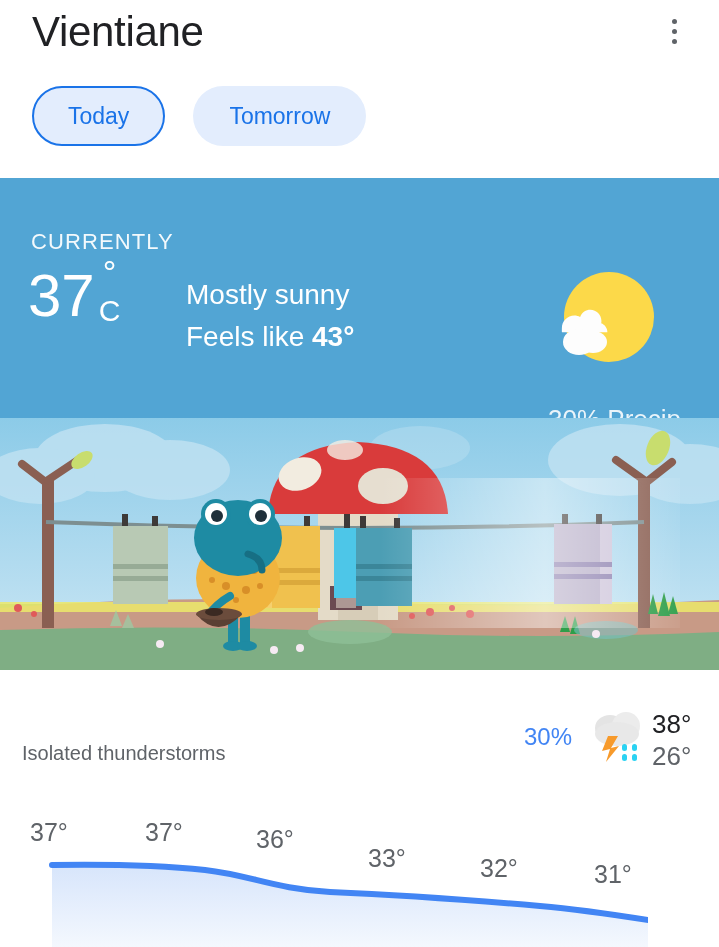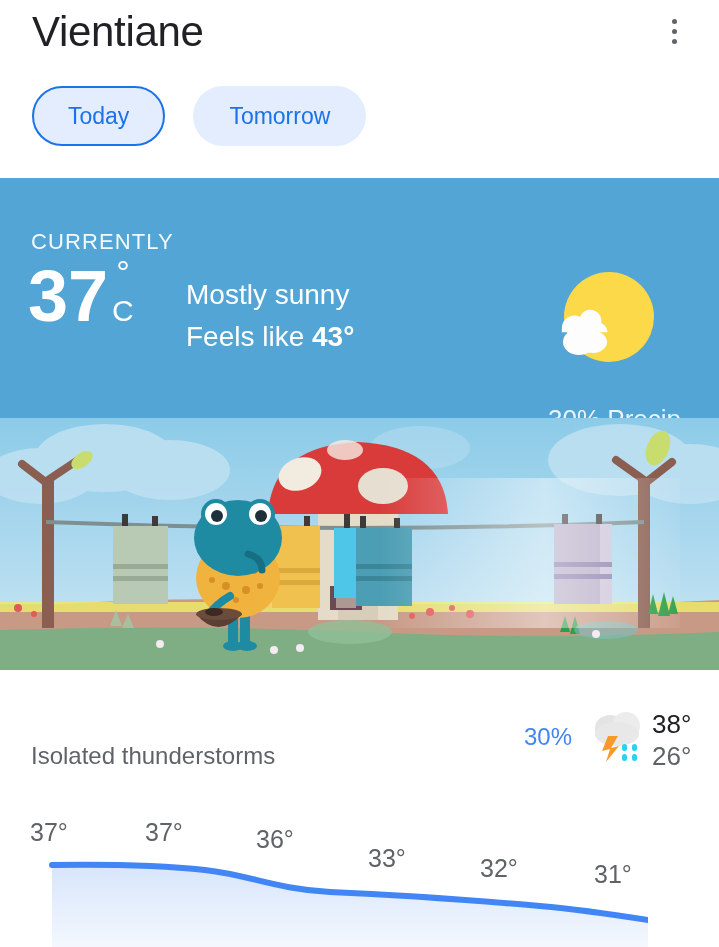--- a/index.html
+++ b/index.html
@@ -42,41 +42,41 @@
   
   .current-card {
     position: absolute; left: 0; top: 178px; width: 719px; height: 240px;
     background: #52a5d4; color: #ffffff;
   }
   .currently-label {
     position: absolute; left: 31px; top: 51px;
     font-size: 22px; letter-spacing: 1.1px; color: rgba(255,255,255,.93);
   }
   .temp-block { position: absolute; left: 28px; top: 78px; display: flex; align-items: flex-start; }
-  .temp-value { font-size: 72px; line-height: 80px; font-weight: 700; }
+  .temp-value { font-size: 60px; line-height: 80px; font-weight: 400; }
   .temp-unit { display: flex; flex-direction: column; align-items: center; margin-left: 4px; padding-top: 2px; }
   .temp-deg { font-size: 34px; line-height: 28px; font-weight: 300; }
   .temp-scale { font-size: 30px; line-height: 34px; font-weight: 300; margin-top: 8px; }
   .cond-block { position: absolute; left: 186px; top: 96px; }
   .cond-text { font-size: 28px; line-height: 42px; font-weight: 400; }
   .feels-text { font-size: 28px; line-height: 42px; font-weight: 400; }
   .feels-text b { font-weight: 700; }
   .precip-text {
     position: absolute; right: 38px; top: 226px;
     font-size: 26px; color: rgba(255,255,255,.88);
   }
   .sun-icon { position: absolute; right: 62px; top: 272px; width: 100px; height: 98px; }
 
   
   .illustration { position: absolute; left: 0; top: 418px; width: 719px; height: 252px; overflow: hidden; }
 
   
   .forecast-row { position: absolute; left: 0; top: 690px; width: 719px; height: 95px; }
   .fc-date { position: absolute; left: 31px; top: 12px; font-size: 25px; color: #202124; }
-  .fc-desc { position: absolute; left: 31px; top: 52px; font-size: 24px; color: #5f6368; }
+  .fc-desc { position: absolute; left: 22px; top: 52px; font-size: 20px; color: #5f6368; }
   .fc-precip { position: absolute; left: 524px; top: 33px; font-size: 24px; color: #4285f4; }
   .fc-icon { position: absolute; left: 586px; top: 14px; width: 62px; height: 62px; }
   .fc-high { position: absolute; left: 652px; top: 19px; font-size: 26px; color: #202124; }
   .fc-low  { position: absolute; left: 652px; top: 51px; font-size: 26px; color: #5f6368; }
 
   
   .chart { position: absolute; left: 0; top: 800px; width: 648px; height: 147px; overflow: hidden; }
   .chart svg { display: block; }
   .chart-label {
     position: absolute; font-size: 25px; color: #5f6368; white-space: nowrap;

